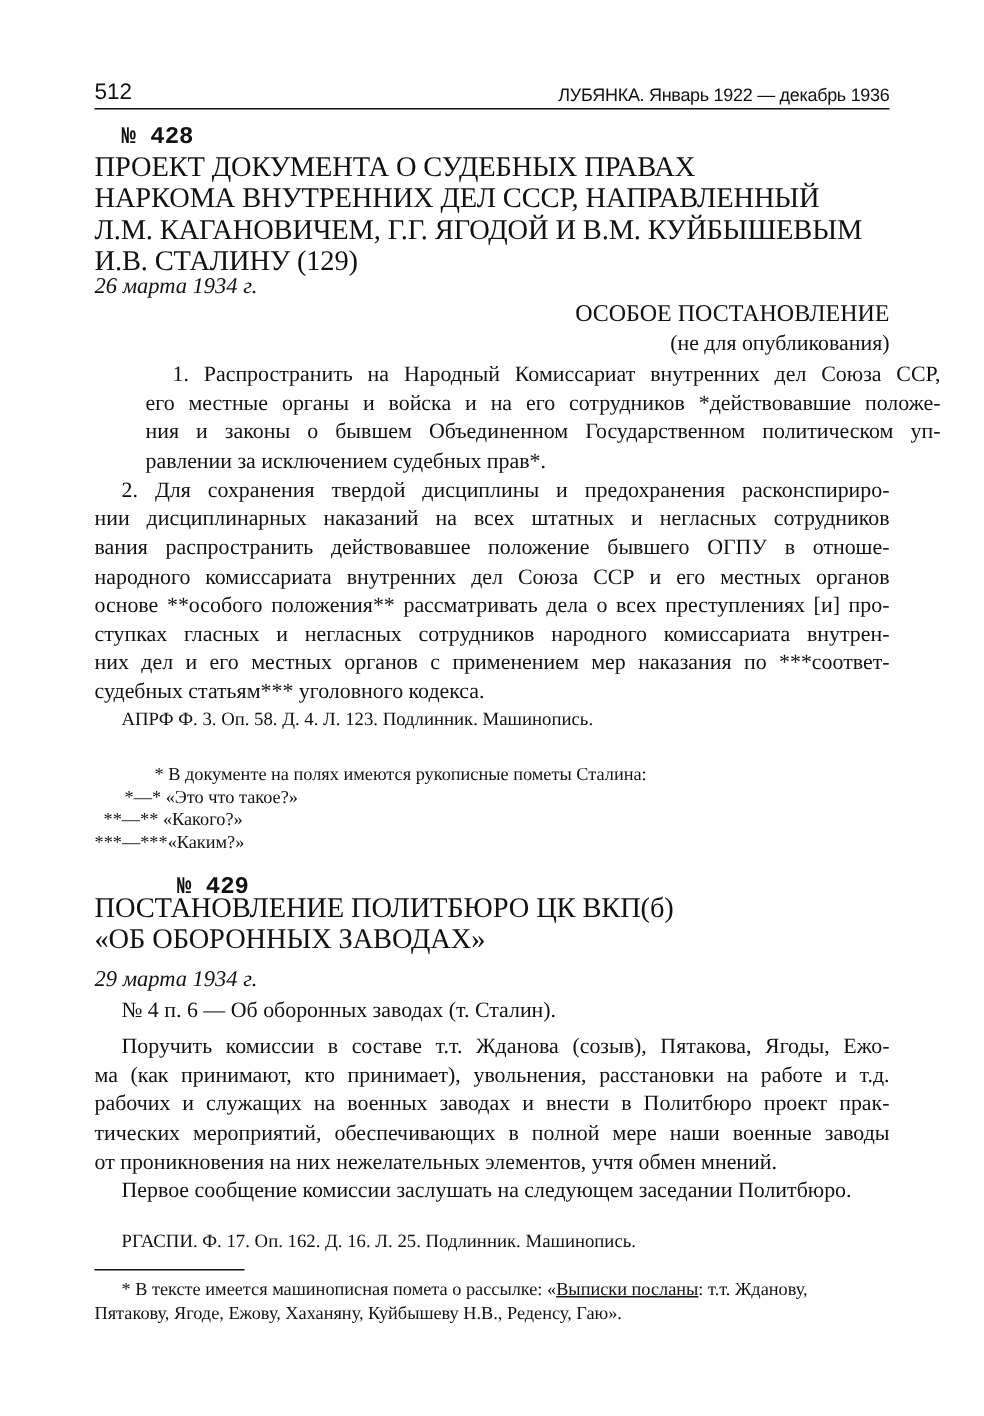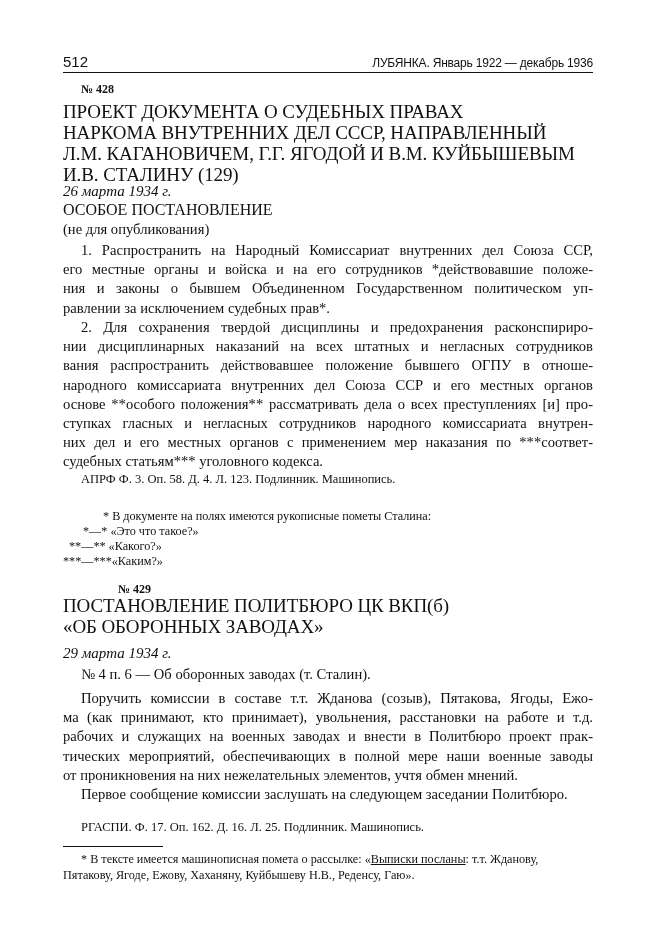--- a/index.html
+++ b/index.html
@@ -2,25 +2,25 @@
 <html><head>
 <meta charset="utf-8">
 <style>
   html, body { margin:0; padding:0; background:#ffffff; }
   body { width:656px; height:944px; position:relative; overflow:hidden; color:#111; }
   .page { position:absolute; left:63px; top:0; width:530px; }
   .runhead { position:absolute; top:52px; left:0; width:530px; height:20px;
              border-bottom:1.6px solid #111; font-family:"Liberation Sans", sans-serif; }
   .runhead .pno { position:absolute; left:0; bottom:2px; font-size:15px; }
   .runhead .rtitle { position:absolute; right:0; bottom:2px; font-size:12px; letter-spacing:-0.2px; }
-  .docno { position:absolute; left:18px; font-weight:bold; font-size:12px; font-family:Liberation Serif, serif; }
+  .docno { position:absolute; left:18px; font-weight:bold; font-size:16px; font-family:Liberation Mono, monospace; }
   .doctitle { position:absolute; left:0; width:530px; font-weight:normal; font-size:19px; line-height:21px;
               font-family:"Liberation Serif", serif; letter-spacing:-0.1px; white-space:nowrap; }
   .date { position:absolute; left:0; font-style:italic; font-size:15px; font-family:"Liberation Serif", serif; }
-  .center { position:absolute; left:0; width:530px; text-align:left; font-family:"Liberation Serif", serif; }
+  .center { position:absolute; left:0; width:530px; text-align:right; font-family:"Liberation Serif", serif; }
   .para { position:absolute; left:0; width:530px; font-size:14.6px; line-height:19.2px;
           font-family:"Liberation Serif", serif; text-align:justify; }
   .para .ln { display:block; white-space:nowrap; text-align:justify; text-align-last:justify; }
   .para .ln.last { text-align-last:left; }
   .para .ln.ind { padding-left:18px; }
   .src { position:absolute; left:18px; font-size:12.5px; font-family:"Liberation Serif", serif; }
   .fn { position:absolute; left:0; font-size:12.2px; line-height:15px; font-family:"Liberation Serif", serif; white-space:nowrap; }
   .fnrule { position:absolute; left:0; width:100px; border-top:1.2px solid #111; }
   .ul { text-decoration:underline; }
 </style>
@@ -39,21 +39,21 @@
     <div>ПРОЕКТ ДОКУМЕНТА О СУДЕБНЫХ ПРАВАХ</div>
     <div>НАРКОМА ВНУТРЕННИХ ДЕЛ СССР, НАПРАВЛЕННЫЙ</div>
     <div>Л.М. КАГАНОВИЧЕМ, Г.Г. ЯГОДОЙ И В.М. КУЙБЫШЕВЫМ</div>
     <div>И.В. СТАЛИНУ (129)</div>
   </div>
   <div class="date" style="top:183px;">26 марта 1934 г.</div>
 
   <div class="center" style="top:201px; font-size:16px;">ОСОБОЕ ПОСТАНОВЛЕНИЕ</div>
   <div class="center" style="top:221px; font-size:14.6px;">(не для опубликования)</div>
 
-  <div class="para" style="top:241px;">
+  <div class="para" style="top:241px;margin-left:34px;">
     <span class="ln ind">1. Распространить на Народный Комиссариат внутренних дел Союза ССР,</span>
     <span class="ln">его местные органы и войска и на его сотрудников *действовавшие положе-</span>
     <span class="ln">ния и законы о бывшем Объединенном Государственном политическом уп-</span>
     <span class="ln last">равлении за исключением судебных прав*.</span>
   </div>
 
   <div class="para" style="top:318px;">
     <span class="ln ind">2. Для сохранения твердой дисциплины и предохранения расконспириро-</span>
     <span class="ln">нии дисциплинарных наказаний на всех штатных и негласных сотрудников</span>
     <span class="ln">вания распространить действовавшее положение бывшего ОГПУ в отноше-</span>

